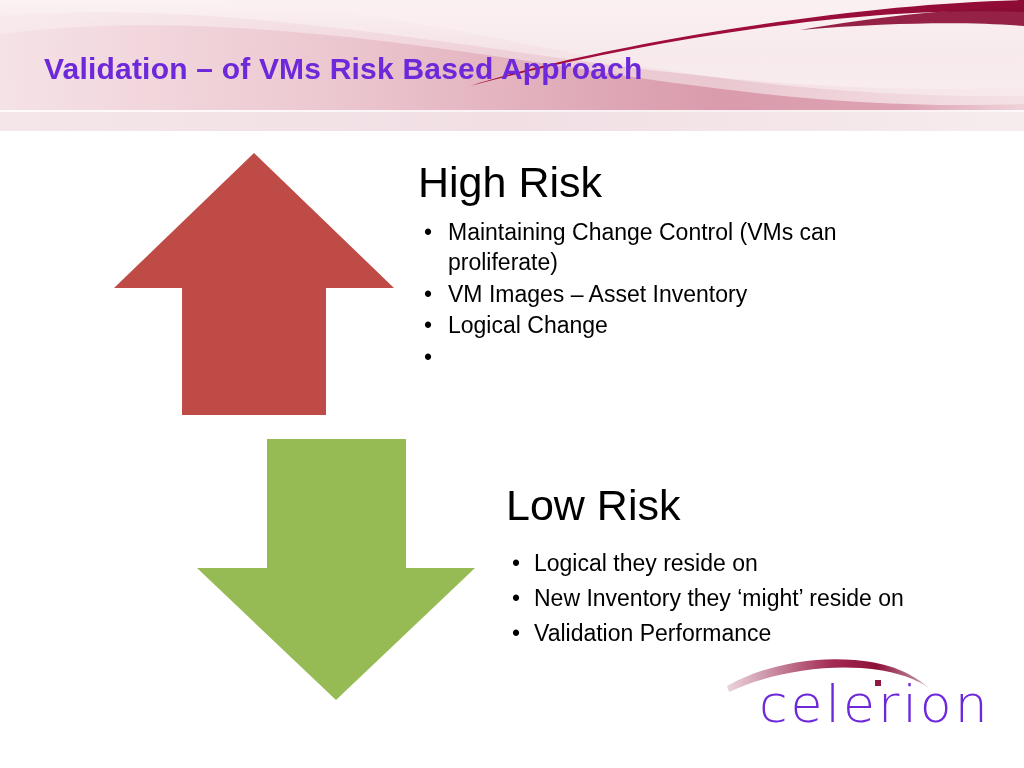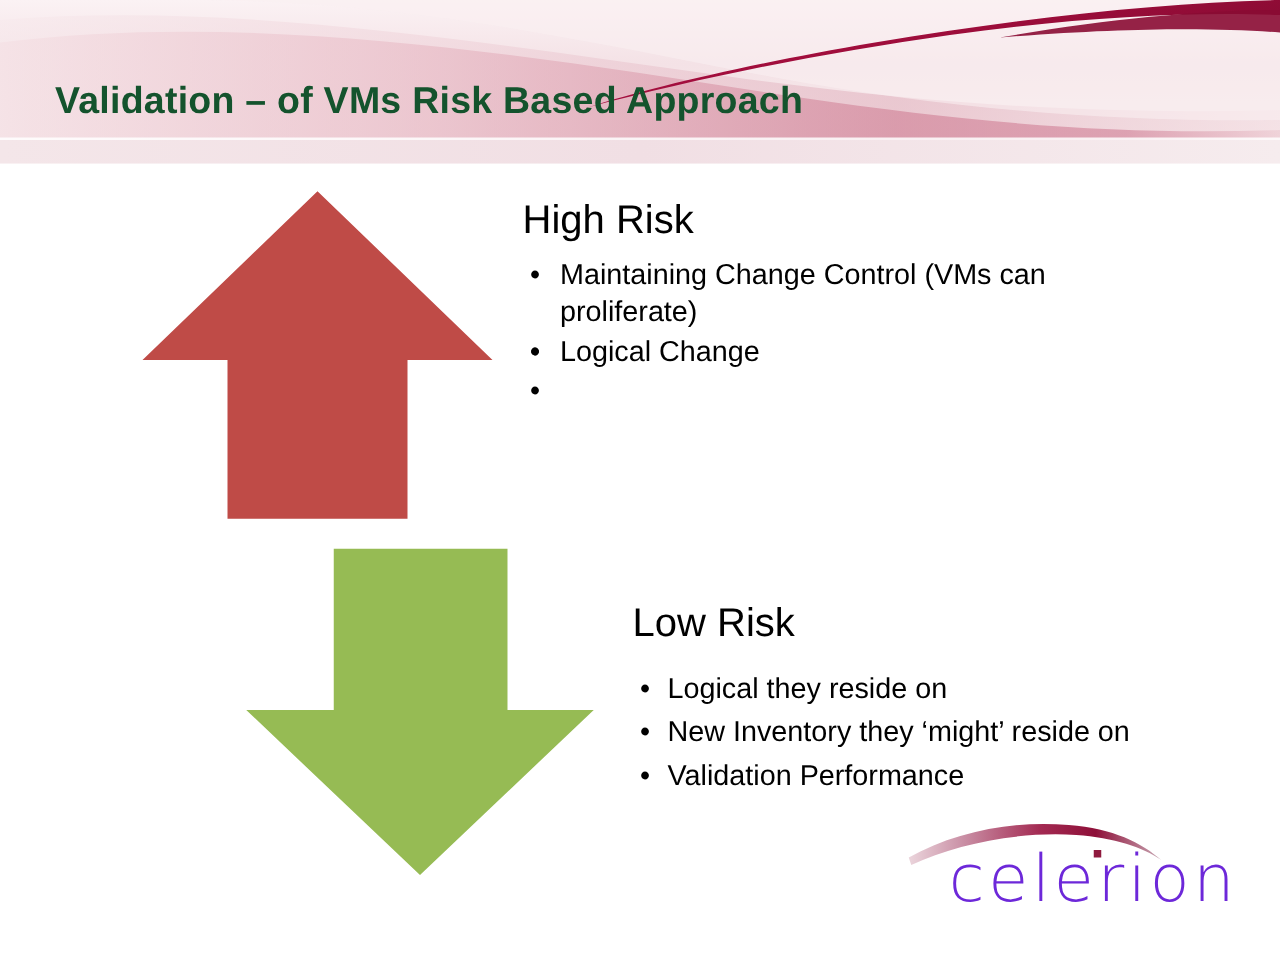--- a/index.html
+++ b/index.html
@@ -33,24 +33,24 @@
     overflow: hidden;
   }
   #header-banner svg {
     display: block;
     width: 1024px;
     height: 131px;
   }
   #slide-title {
     position: absolute;
     left: 44px;
-    top: 64px;
+    top: 52px;
     font-size: 30px;
     font-weight: bold;
-    color: #14532d;
+    color: #6d28d9;
     letter-spacing: 0.2px;
     white-space: nowrap;
     z-index: 5;
   }
 
   
   .arrow-wrap {
     position: absolute;
   }
   #up-arrow-wrap {
@@ -79,21 +79,21 @@
     left: 418px;
     top: 157px;
     width: 470px;
   }
   #low-risk-block {
     left: 506px;
     top: 480px;
     width: 420px;
   }
   .risk-heading {
-    font-size: 32px;
+    font-size: 43px;
     font-weight: normal;
     color: #000000;
     line-height: 1.18;
     margin: 0 0 10px 0;
   }
   #low-risk-block .risk-heading {
     margin-bottom: 18px;
   }
   .bullet-list {
     list-style: none;
@@ -217,20 +217,21 @@
 
   <div class="risk-block" id="high-risk-block">
     <div class="risk-heading">High Risk</div>
     <ul class="bullet-list">
       <li class="bullet-item">
         <span class="bullet-dot">•</span>
         <span>Maintaining Change Control (VMs can proliferate)</span>
       </li>
       <li class="bullet-item">
         <span class="bullet-dot">•</span>
+        <span>VM Images – Asset Inventory</span>
       </li>
       <li class="bullet-item">
         <span class="bullet-dot">•</span>
         <span>Logical Change</span>
       </li>
       <li class="bullet-item">
         <span class="bullet-dot">•</span>
       </li>
     </ul>
   </div>

